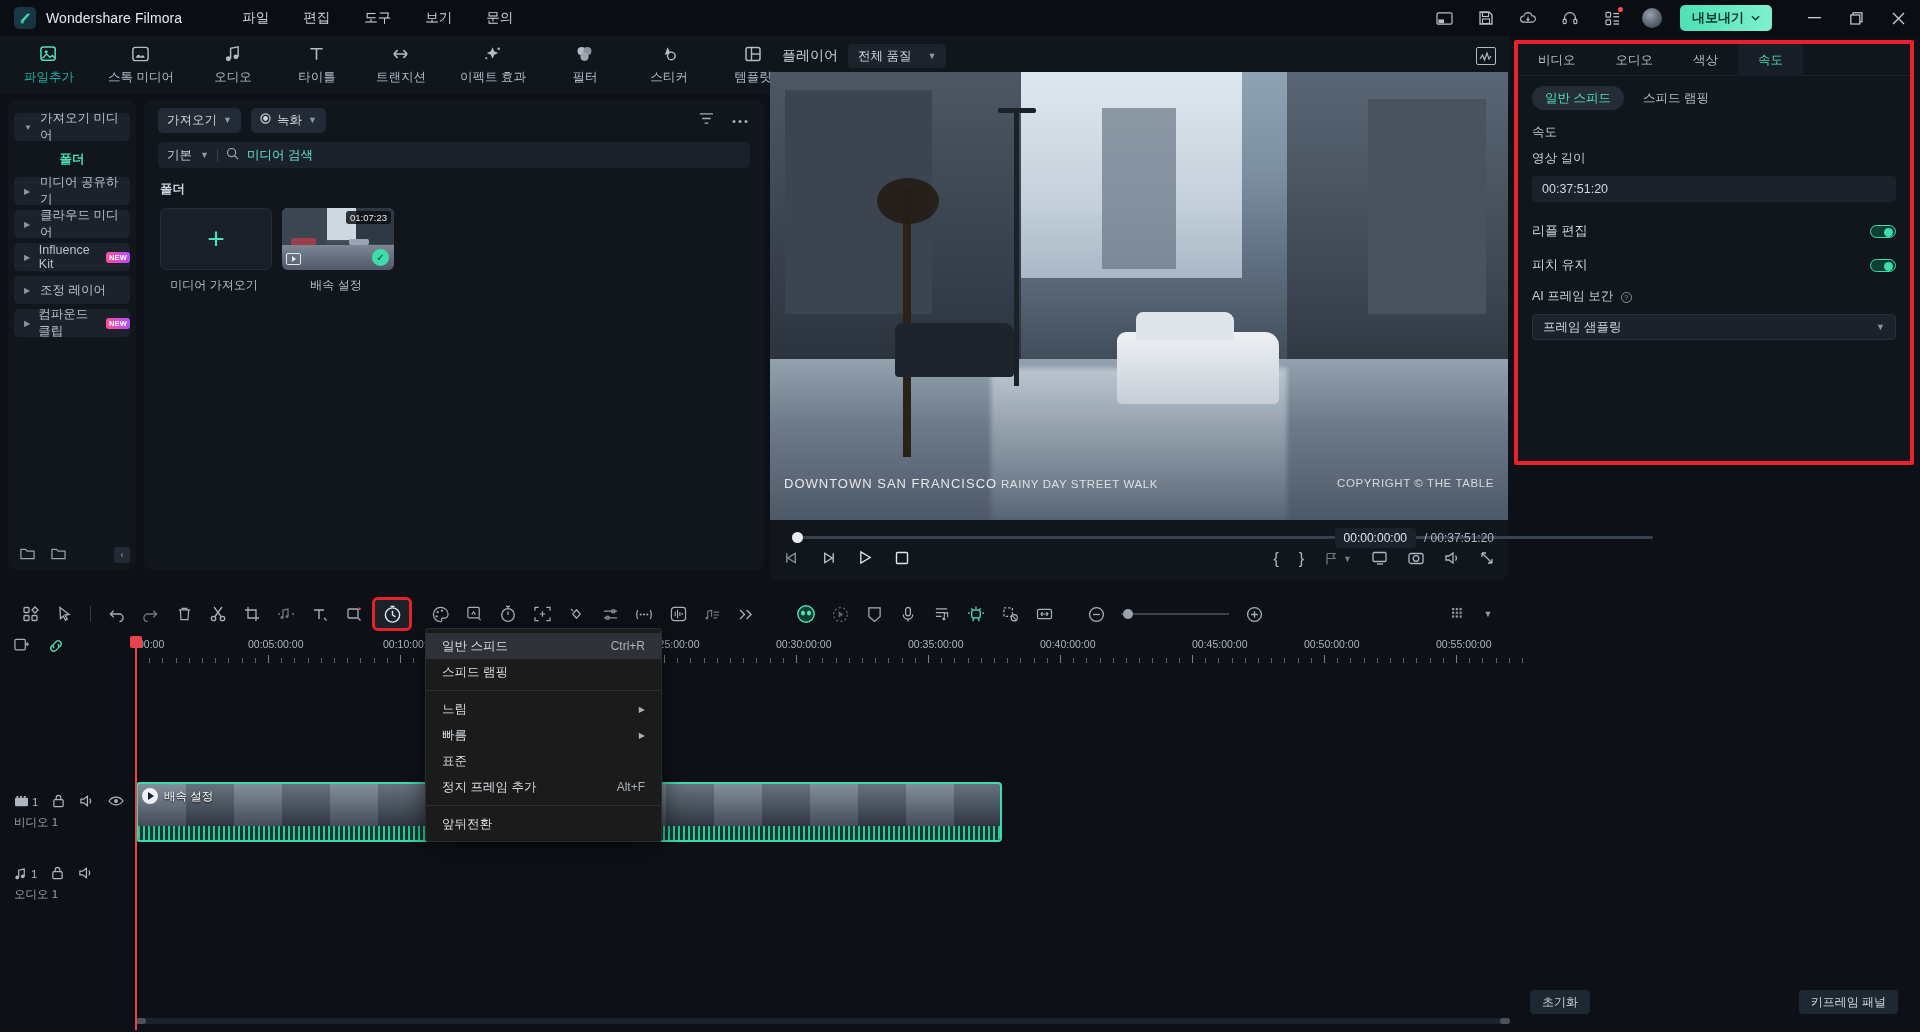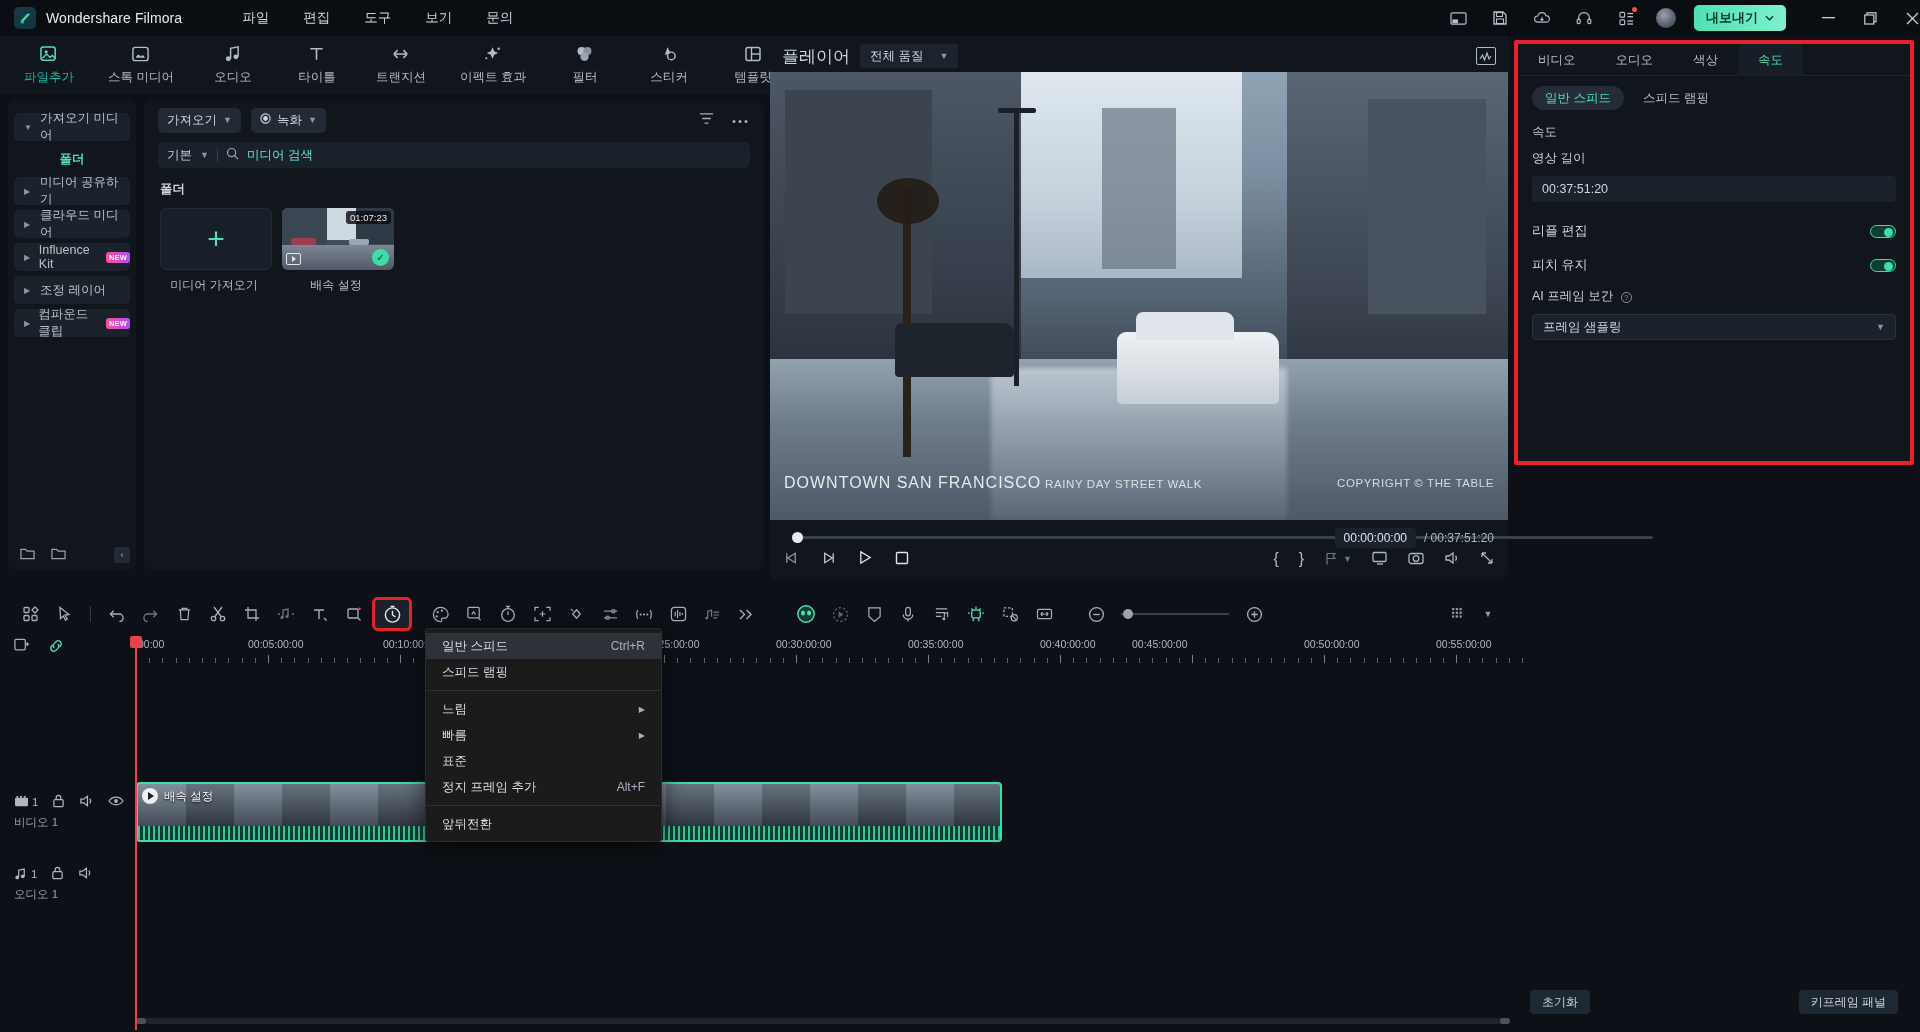--- a/index.html
+++ b/index.html
@@ -14,21 +14,21 @@
   
   .titlebar {
     position:absolute; left:0; top:0; width:1920px; height:36px;
     background:#0a0e13; display:flex; align-items:center;
   }
   .logo-box { width:22px;height:22px;border-radius:5px;background:linear-gradient(135deg,#1b3b4a,#14313e);
      margin-left:14px; display:flex;align-items:center;justify-content:center; }
   .brand { margin-left:10px; font-size:14px; color:#e6eaef; letter-spacing:.1px;}
   .menubar { display:flex; margin-left:60px; gap:34px; }
   .menubar span { font-size:13.5px; color:#cfd5dd; cursor:default; }
-  .tb-right { margin-left:auto; display:flex; align-items:center; gap:18px; padding-right:0;}
+  .tb-right { margin-left:auto; display:flex; align-items:center; gap:18px; padding-right:14px;}
   .tb-icon { width:24px;height:24px; display:flex;align-items:center;justify-content:center; color:#b9c0ca; position:relative;}
   .tb-icon svg { display:block; }
   .red-dot { position:absolute; top:1px; right:1px; width:5px;height:5px;border-radius:50%;background:#ff4d4f;}
   .avatar { width:20px;height:20px;border-radius:50%;background:radial-gradient(circle at 40% 35%, #98a2ae, #555f6b 60%, #3a424c); }
   .export-btn {
     height:26px; padding:0 12px; border-radius:5px;
     background:linear-gradient(90deg,#4fe0b5,#7ff0cf);
     color:#05372b; font-size:13px; font-weight:bold;
     display:flex;align-items:center;gap:7px;
   }
@@ -113,21 +113,21 @@
     position:absolute; right:5px; bottom:4px; width:17px;height:17px;border-radius:50%;
     background:#3ddca8; display:flex;align-items:center;justify-content:center; color:#063527; font-size:10px; font-weight:bold;
   }
 
   
   .preview {
     position:absolute; left:770px; top:40px; width:738px; height:540px;
     background:#11161d; border-radius:8px;
   }
   .pv-top { height:32px; display:flex; align-items:center; padding:0 12px; gap:10px;}
-  .pv-label { font-size:17px; color:#cfd5de;}
+  .pv-label { font-size:14px; color:#cfd5de;}
   .pv-quality { height:24px; border-radius:4px; background:#1c232d; display:flex;align-items:center;padding:0 10px; gap:16px; font-size:12.5px; color:#cfd5de;}
   .pv-scope { margin-left:auto; width:20px;height:18px;border:1.4px solid #b2bac4; border-radius:2px; display:flex;align-items:center;justify-content:center;}
   .stage { position:absolute; left:0; top:32px; width:738px; height:448px; background:#05070a; display:flex;align-items:center;justify-content:center;}
   .frame { position:relative; width:738px; height:448px; overflow:hidden;
      background:linear-gradient(180deg,#8fa3b4 0%,#7d8fa2 22%,#5c6b7c 45%,#39434f 70%,#232a33 100%);}
   .sky2 { position:absolute; left:34%; top:0; width:30%; height:46%;
      background:linear-gradient(180deg,#dfe8ef,#c3cfda 65%, #a9b7c5);}
   .bl-left { position:absolute; left:0; top:0; width:34%; height:74%;
      background:linear-gradient(180deg,#4d5765,#343d49 65%, #262d37); }
   .bl-left2 { position:absolute; left:2%; top:4%; width:20%; height:50%; background:#3c4450; }
@@ -144,21 +144,21 @@
   .tree { position:absolute; left:18%; top:26%; width:8px; height:60%; background:#2a2219; }
   .tree:before { content:""; position:absolute; left:-26px; top:-10px; width:62px;height:46px; background:#221d15; border-radius:50%; opacity:.9;}
   .whitecar { position:absolute; left:47%; top:58%; width:22%; height:16%; background:linear-gradient(180deg,#eef2f5,#c7ced6); border-radius:9px 14px 5px 5px;}
   .whitecar:after{content:"";position:absolute;left:12%;top:-28%;width:60%;height:40%;background:#dfe5eb;border-radius:7px 9px 0 0;}
   .darkcar { position:absolute; left:17%; top:56%; width:16%; height:12%; background:#1e242c; border-radius:7px 10px 4px 4px;}
   .ovl-bottom {
     position:absolute; left:0; bottom:26px; width:100%; height:22px;
     display:flex; align-items:center; justify-content:space-between; padding:0 14px;
     color:rgba(255,255,255,.75); font-size:11.5px; letter-spacing:.6px;
   }
-  .ovl-title { font-size:16px; color:rgba(255,255,255,.85); letter-spacing:1px;}
+  .ovl-title { font-size:13px; color:rgba(255,255,255,.85); letter-spacing:1px;}
   .pv-bar { position:absolute; left:0; top:480px; width:738px; height:60px; }
   .seek { position:absolute; left:18px; top:11px; width:840px; }
   .pv-controls { position:absolute; left:14px; top:30px; display:flex; align-items:center; gap:22px; color:#aeb6c0;}
   .pv-right { position:absolute; right:14px; top:30px; display:flex; align-items:center; gap:20px; color:#aeb6c0;}
   .time-box { position:absolute; right:92px; top:8px; background:#1b222c; border-radius:4px; padding:3px 9px; font-size:12px; color:#dfe5ec;}
   .time-total { position:absolute; right:14px; top:11px; font-size:12px; color:#aeb6c0;}
 
   
   .rightpanel {
     position:absolute; left:1514px; top:40px; width:400px; height:425px;
@@ -907,21 +907,21 @@
   </div>
 
   <div class="ruler">
     <div class="rtick" style="left:2px;">00:00</div>
     <div class="rtick" style="left:112px;">00:05:00:00</div>
     <div class="rtick" style="left:247px;">00:10:00:00</div>
     <div class="rtick" style="left:508px;">00:25:00:00</div>
     <div class="rtick" style="left:640px;">00:30:00:00</div>
     <div class="rtick" style="left:772px;">00:35:00:00</div>
     <div class="rtick" style="left:904px;">00:40:00:00</div>
-    <div class="rtick" style="left:996px;">00:45:00:00</div>
+    <div class="rtick" style="left:1056px;">00:45:00:00</div>
     <div class="rtick" style="left:1168px;">00:50:00:00</div>
     <div class="rtick" style="left:1300px;">00:55:00:00</div>
     <div id="ticks">
         <div class="rmajor" style="left:0.0px"></div>
         <div class="rminor" style="left:13.2px"></div>
         <div class="rminor" style="left:26.4px"></div>
         <div class="rminor" style="left:39.6px"></div>
         <div class="rminor" style="left:52.8px"></div>
         <div class="rminor" style="left:66.0px"></div>
         <div class="rminor" style="left:79.2px"></div>

